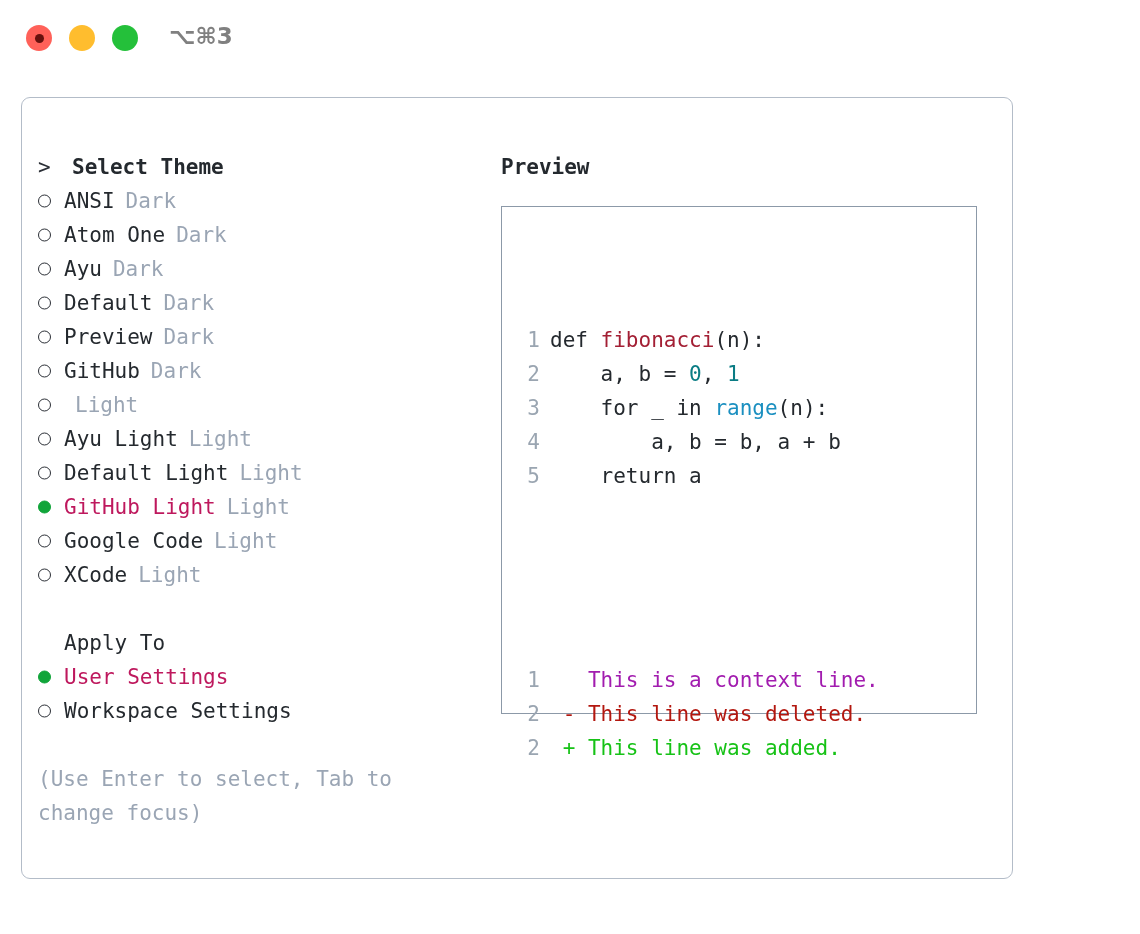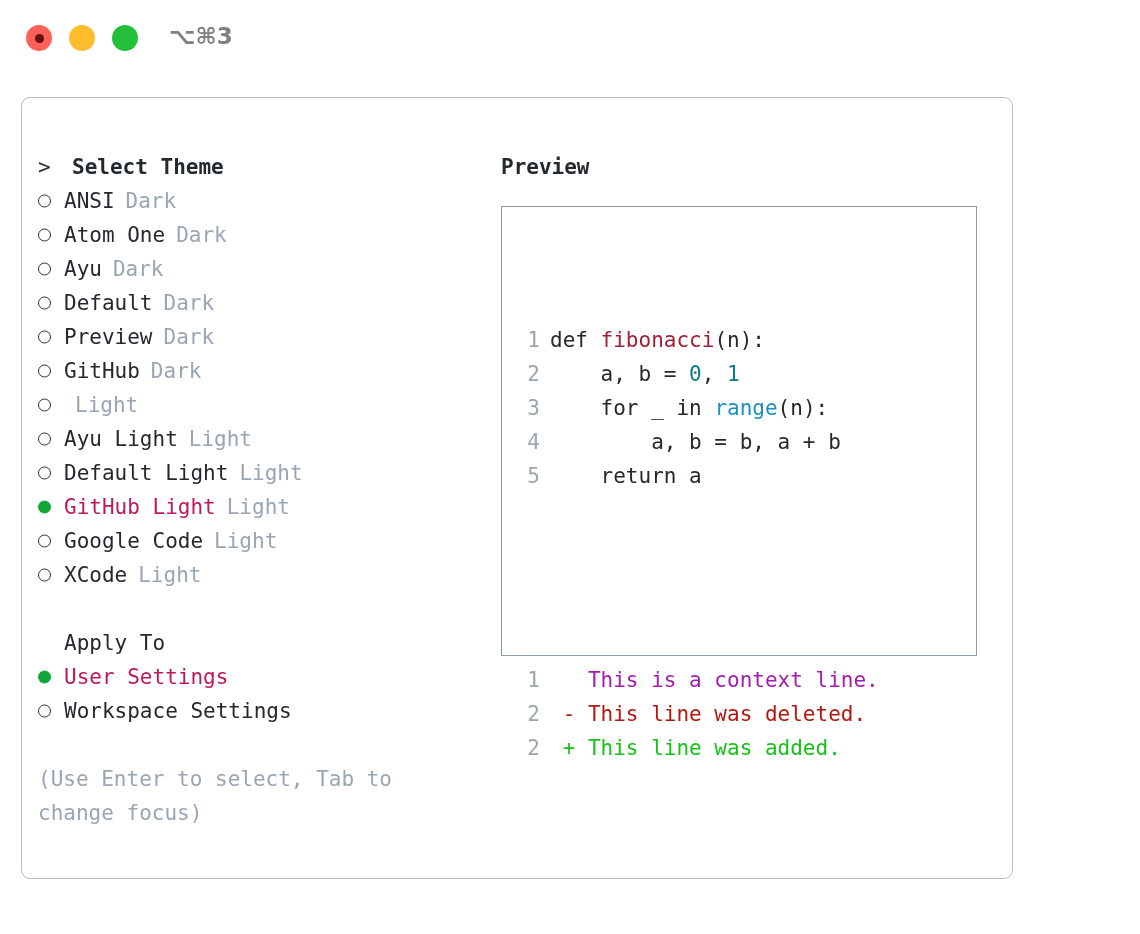--- a/index.html
+++ b/index.html
@@ -159,21 +159,21 @@
   }
   .preview-title {
     font-size: 21px;
     font-weight: bold;
     color: #24292e;
     line-height: 34px;
   }
   .preview-box {
     margin-top: 22px;
     width: 476px;
-    height: 450px;
+    height: 508px;
     border: 1.6px solid #8c99a8;
     background: #ffffff;
     box-sizing: border-box;
     position: relative;
   }
   .code {
     position: absolute;
     left: 16px;
     top: 48px;
     font-size: 21px;

